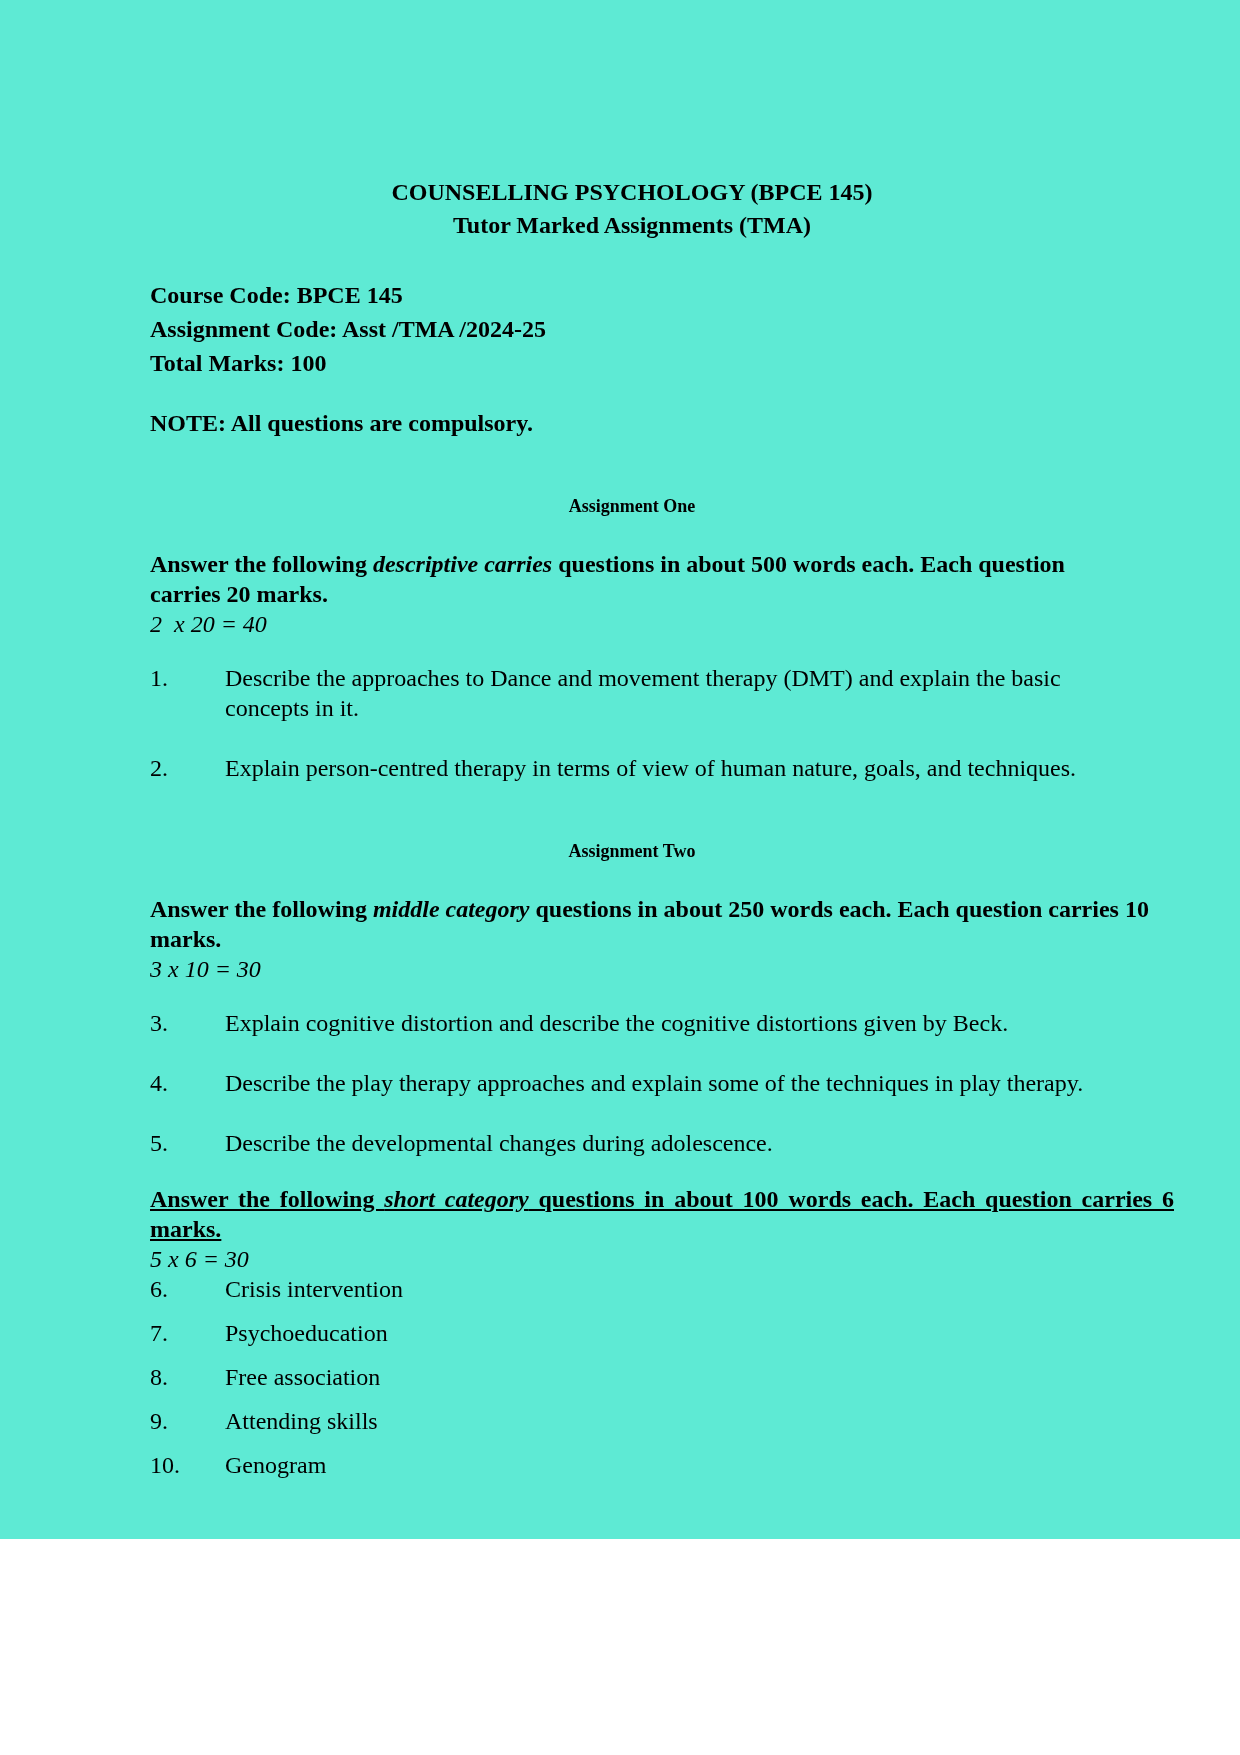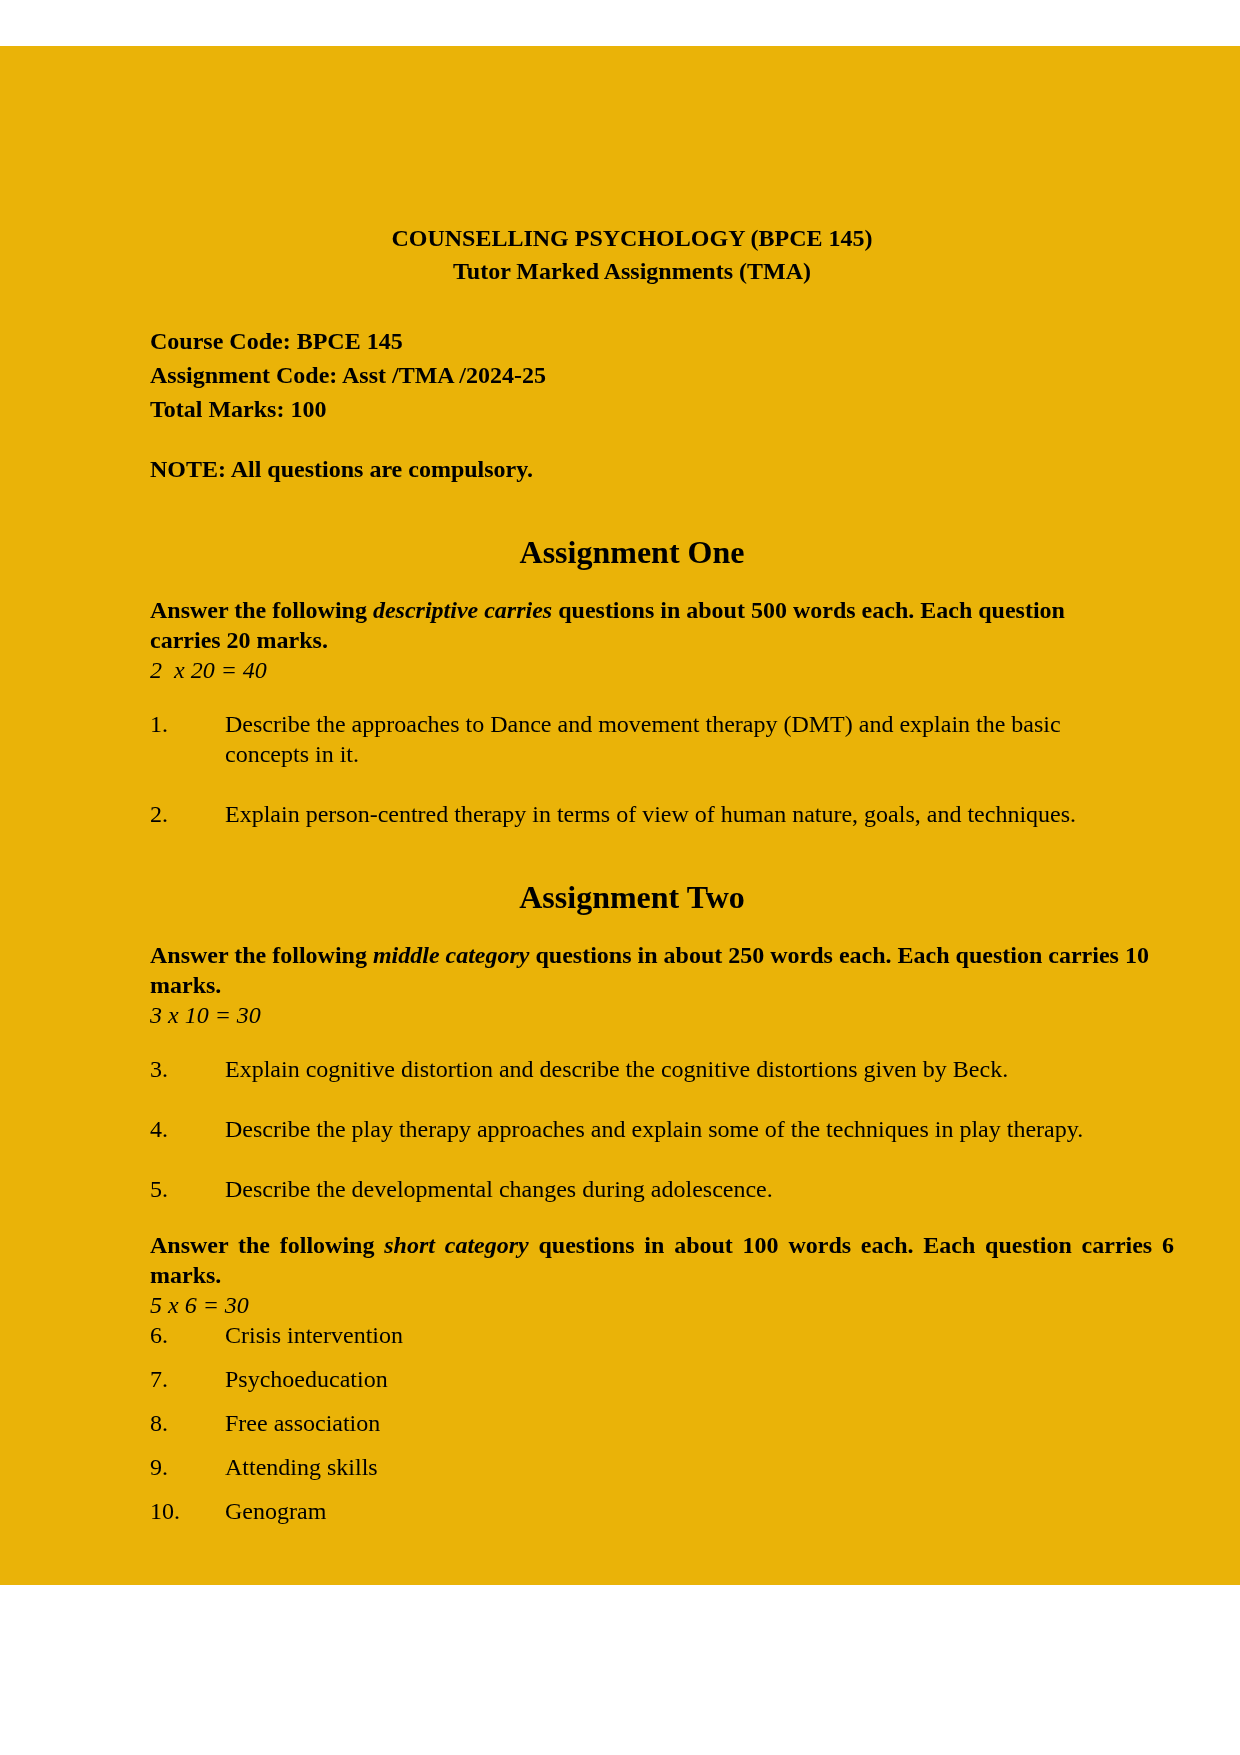--- a/index.html
+++ b/index.html
@@ -2,38 +2,37 @@
 <html><head>
 <meta charset="utf-8">
 <style>
   html, body { margin: 0; padding: 0; background: #ffffff; }
   .page {
     position: relative;
     width: 1240px;
     height: 1539px;
     box-sizing: border-box;
     padding: 176px 66px 0 150px;
-    background: #eab308;
+    background: #5eead4;
     color: #000000;
     font-family: "Liberation Serif", "DejaVu Serif", serif;
     font-size: 24px;
     line-height: 30px;
     overflow: hidden;
-    margin-top: 46px;
   }
   .title-block { text-align: center; font-weight: bold; line-height: 33px; margin: 0 60px 0 0; }
   .title-block div { margin: 0; }
   .codes-block { text-align: left; font-weight: bold; line-height: 34px; margin-top: 36px; }
   .note { font-weight: bold; margin: 28px 0 0 0; }
-  .sec-heading { text-align: center; font-weight: bold; font-size: 32px; line-height: 33px; margin: 52px 60px 0 0; }
+  .sec-heading { text-align: center; font-weight: bold; font-size: 18px; line-height: 33px; margin: 52px 60px 0 0; }
   .instruction { font-weight: bold; margin: 26px 0 0 0; }
   .instruction .em { font-style: italic; }
   .instr-1 { max-width: 990px; }
   .instr-2 { max-width: 1015px; }
-  .instr-3 { text-align: justify; text-align-last: left; }
+  .instr-3 { text-align: justify; text-align-last: left; text-decoration: underline; }
   .marks { white-space: pre; margin: 0; font-style: italic; }
   .marks-pad-wide { padding-right: 154px; }
   .marks-pad-narrow { padding-right: 84px; }
   .q { display: flex; margin-top: 30px; }
   .q .qnum { flex: 0 0 75px; width: 75px; }
   .q .qtext { flex: 1 1 auto; }
   .q-first { margin-top: 24px; }
   .qtext-narrow { max-width: 840px; }
   .short-list .q { margin-top: 14px; }
   .short-list .q-first { margin-top: 0; }

